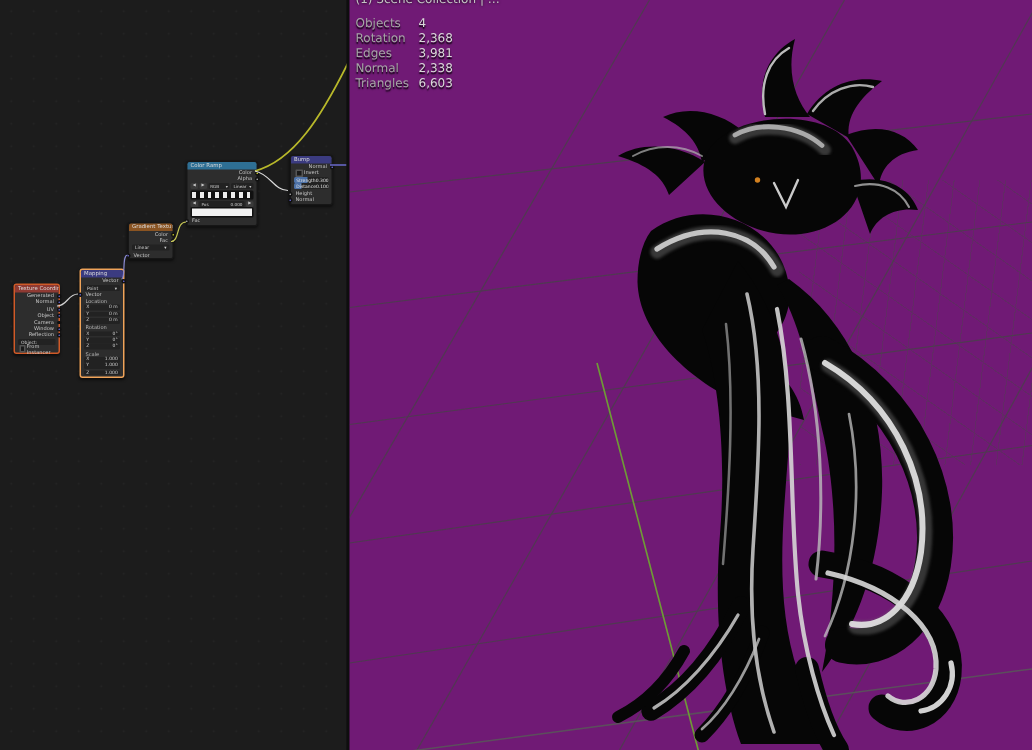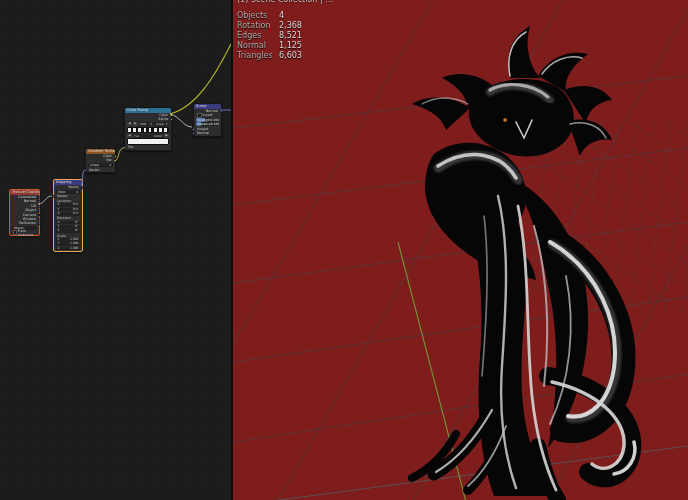--- a/index.html
+++ b/index.html
@@ -30,21 +30,21 @@
   .chk{display:flex;align-items:center;gap:1px;padding:0 3px;height:4px;line-height:4px;}
   .chk .box{width:2.6px;height:2.6px;background:#1a1a1a;border:.4px solid #555;border-radius:.5px;}
   .rampbar{height:4.5px;margin:.5px 2px;border-radius:1px;background:repeating-linear-gradient(90deg,#ececec 0 2.6px,#101010 2.6px 5.2px);border:.4px solid #111;}
   .colorbar{height:4.5px;margin:.5px 2px;border-radius:1px;background:#f2f2f2;border:.4px solid #111;}
   .btnrow{display:flex;gap:.8px;margin:.5px 2px;height:4px;}
   .btnrow .b{background:#3a3a3a;border-radius:1px;color:#ccc;font-size:2.6px;line-height:4px;text-align:center;flex:0 0 5px;}
   .btnrow .d{background:#222;border-radius:1px;color:#ccc;font-size:2.8px;line-height:4px;padding:0 1.5px;flex:1;display:flex;justify-content:space-between;}
   #wires{position:absolute;left:0;top:0;width:231px;height:500px;z-index:30;pointer-events:none;}
 
   
-  #viewport{position:absolute;left:233px;top:0;width:455px;height:500px;background:#7f1d1d;overflow:hidden;}
+  #viewport{position:absolute;left:233px;top:0;width:455px;height:500px;background:#701a75;overflow:hidden;}
   #vp-grid{position:absolute;left:0;top:0;z-index:1;}
   #fine-grid{position:absolute;left:300px;top:120px;width:155px;height:190px;z-index:1;opacity:.35;
     background-image:repeating-linear-gradient(97deg,#4a4a4a 0 .7px,transparent .7px 17px),
                      repeating-linear-gradient(35deg,#474747 0 .7px,transparent .7px 21px);}
   #creature{position:absolute;left:165px;top:26px;z-index:2;}
   #vp-overlay{position:absolute;left:4px;top:0;z-index:5;color:#b9b9b9;}
   #vp-header{font-size:8px;color:#c4c4c4;margin-top:-5px;white-space:nowrap;text-shadow:0 0 2px #000;}
   #stats{margin-top:7px;font-size:8px;line-height:10px;}
   #stats .r{display:flex;}
   #stats .l{width:42px;color:#a6a6a6;text-shadow:0 1px 1px #000;}
@@ -281,25 +281,25 @@
         <div class="r">
             <span class="l">Objects</span>
             <span class="v">4</span>
           </div>
         <div class="r">
             <span class="l">Rotation</span>
             <span class="v">2,368</span>
           </div>
         <div class="r">
             <span class="l">Edges</span>
-            <span class="v">8,521</span>
+            <span class="v">3,981</span>
           </div>
         <div class="r">
             <span class="l">Normal</span>
-            <span class="v">1,125</span>
+            <span class="v">2,338</span>
           </div>
         <div class="r">
             <span class="l">Triangles</span>
             <span class="v">6,603</span>
           </div>
       </div>
     </div>
   </div>
 </div>
 

